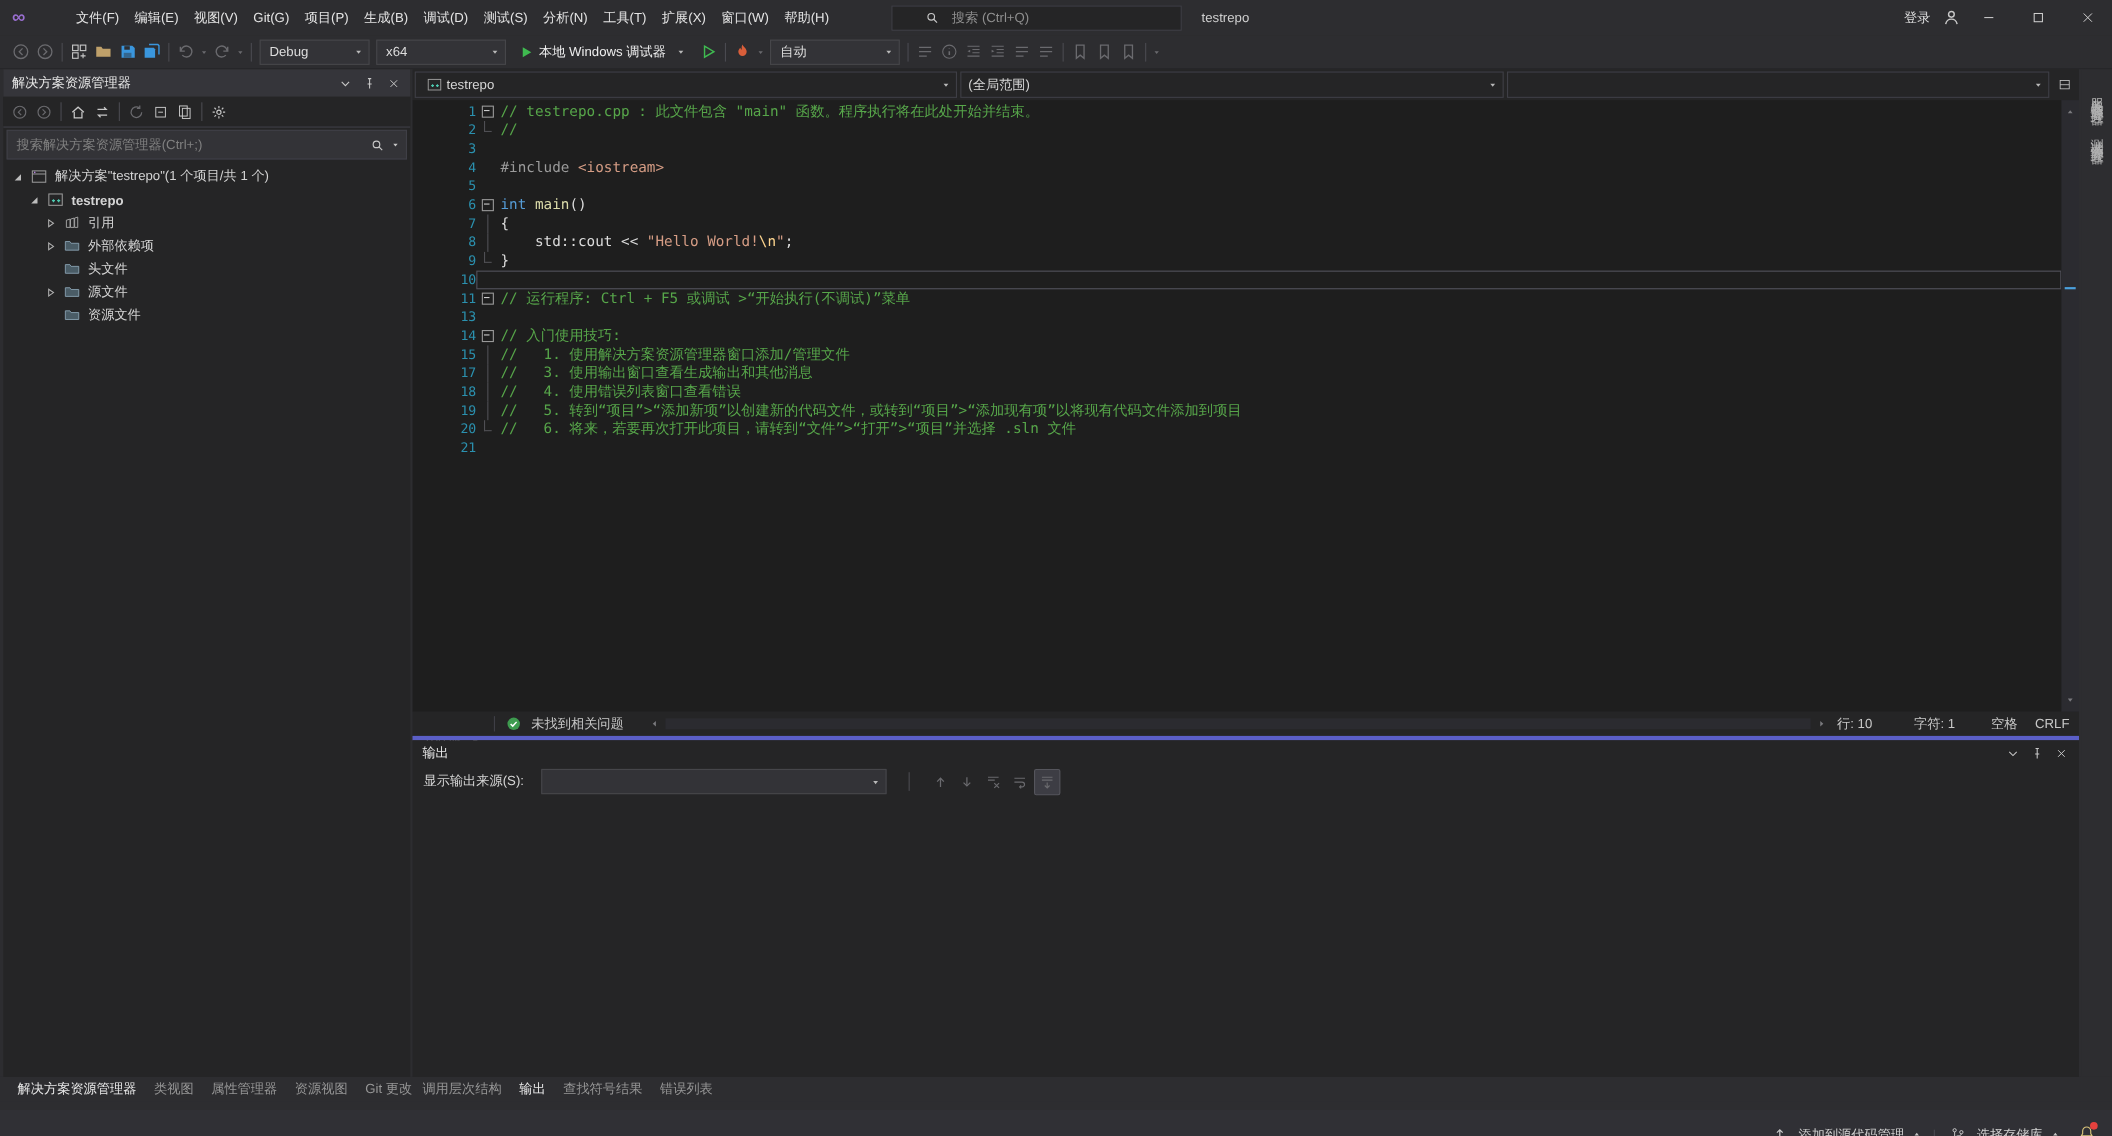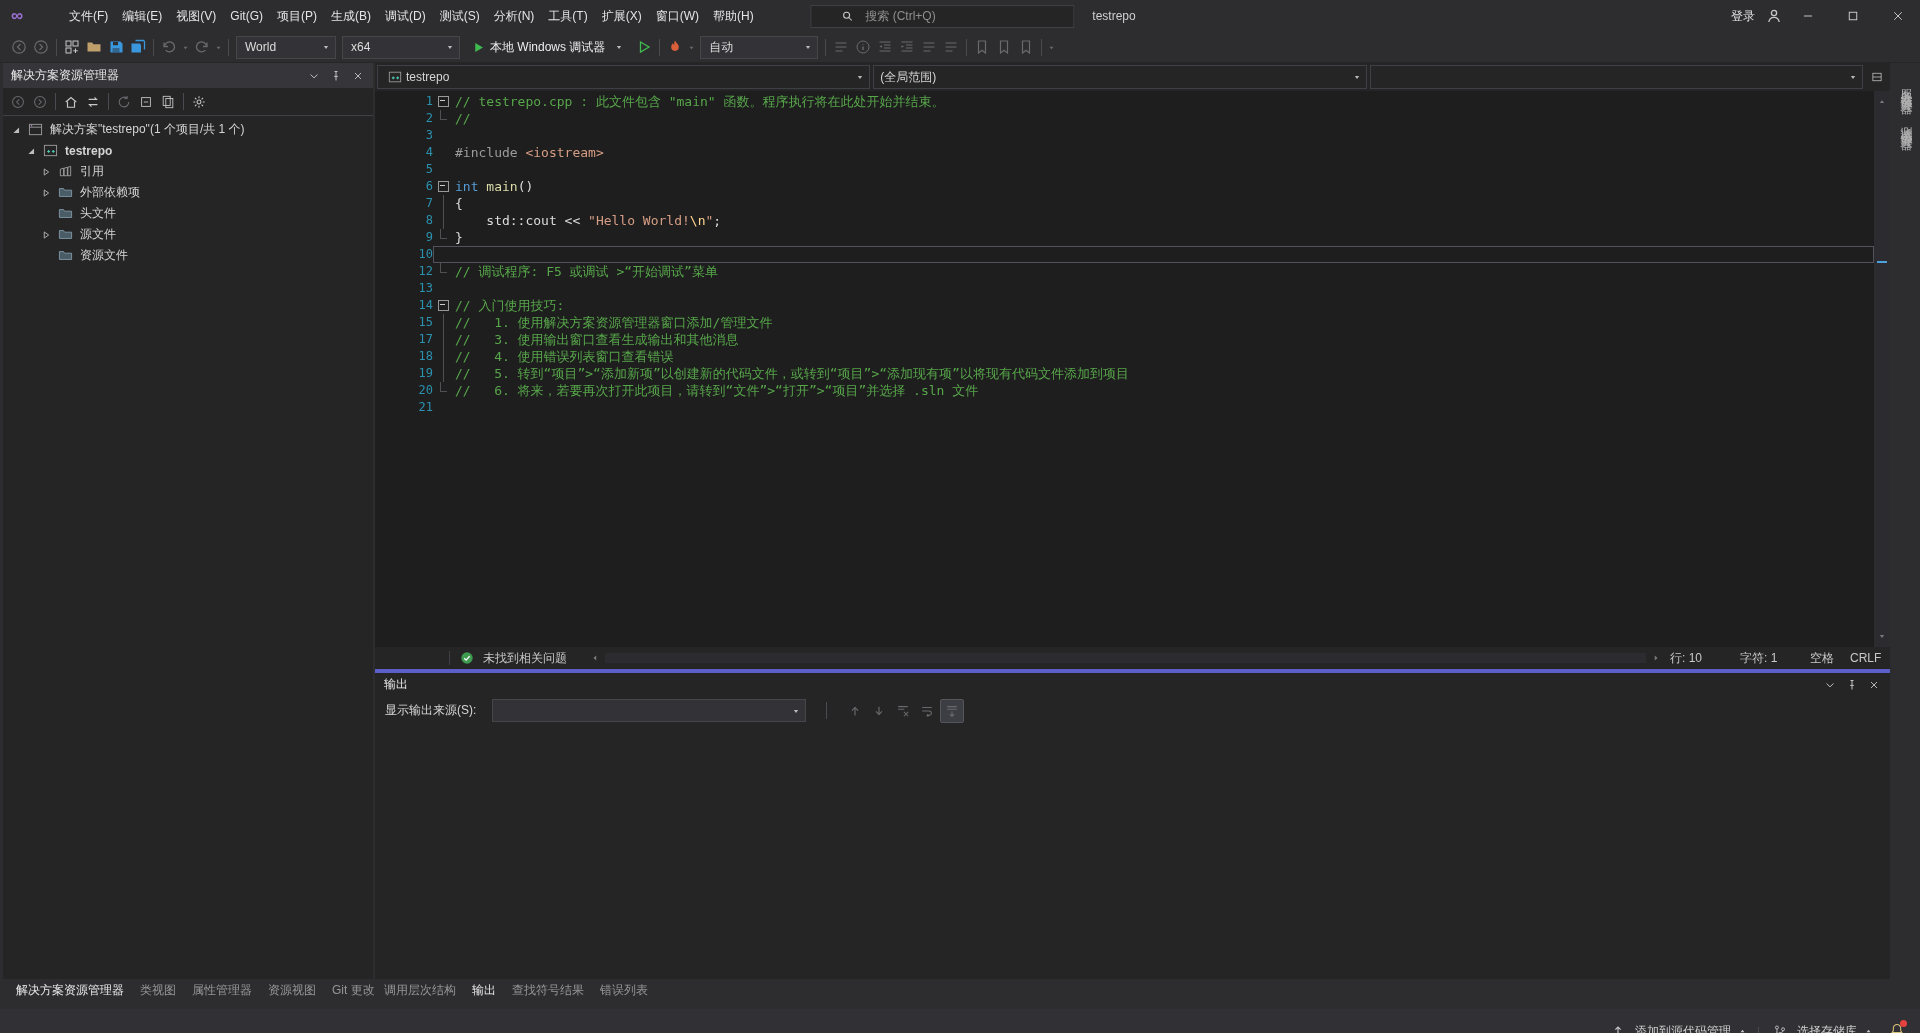--- a/index.html
+++ b/index.html
@@ -218,21 +218,21 @@
           <path d="M12.5 7.5a5 5 0 1 0-1.2 3.6" fill="none" stroke="currentColor" stroke-width="1.3"></path>
         </svg>
       </span>
       <span class="ico dim tiny">
         <svg viewBox="0 0 16 16" width="9" height="9">
           <path d="M4.5 6.5h7L8 11z" fill="currentColor"></path>
         </svg>
       </span>
       <span class="tsep"></span>
       <span class="combo" style="width:86px">
-        <span class="cv">World</span>
+        <span class="cv">Debug</span>
         <svg class="cchev" viewBox="0 0 16 16" width="10" height="10">
           <path d="M4.5 6.5h7L8 11z" fill="currentColor"></path>
         </svg>
       </span>
       <span class="combo" style="width:104px">
         <span class="cv">x64</span>
         <svg class="cchev" viewBox="0 0 16 16" width="10" height="10">
           <path d="M4.5 6.5h7L8 11z" fill="currentColor"></path>
         </svg>
       </span>
@@ -392,20 +392,34 @@
             </svg>
           </span>
           <span class="tsep"></span>
           <span class="ico">
             <svg viewBox="0 0 16 16" width="14" height="14">
               <circle cx="8" cy="8" r="2.2" fill="none" stroke="currentColor" stroke-width="1.2"></circle>
               <path d="M8 1.5v2.3M8 12.2v2.3M1.5 8h2.3M12.2 8h2.3M3.4 3.4L5 5M11 11l1.6 1.6M12.6 3.4L11 5M5 11l-1.6 1.6" stroke="currentColor" stroke-width="1.2"></path>
             </svg>
           </span>
         </div>
+      <div class="se-search">
+        <span class="ph">搜索解决方案资源管理器(Ctrl+;)</span>
+        <span class="ico t12">
+            <svg viewBox="0 0 16 16" width="12" height="12">
+              <circle cx="7" cy="7" r="4" fill="none" stroke="currentColor" stroke-width="1.4"></circle>
+              <path d="M10 10l4 4" stroke="currentColor" stroke-width="1.4"></path>
+            </svg>
+          </span>
+        <span class="ico tiny">
+            <svg viewBox="0 0 16 16" width="9" height="9">
+              <path d="M4.5 6.5h7L8 11z" fill="currentColor"></path>
+            </svg>
+          </span>
+      </div>
       <div class="tree" id="se-tree">
           <div class="trow" style="padding-left:4px">
             <span class="tw">
               <svg viewBox="0 0 16 16" width="14" height="14">
                 <path d="M11.5 5v6.5H5z" fill="#bdbdbd"></path>
               </svg>
             </span>
             <span class="ico">
               <svg viewBox="0 0 16 16" width="15" height="15">
                 <rect x="1.5" y="2.5" width="13" height="11" fill="none" stroke="#9b9b9b"></rect>
@@ -529,21 +543,21 @@
             <div class="cl"><span class="ln">1</span><span class="fold"><span class="fbox"></span></span><span class="ct"><span class="seg-cm">// testrepo.cpp : 此文件包含 "main" 函数。程序执行将在此处开始并结束。</span></span></div>
             <div class="cl"><span class="ln">2</span><span class="fold"><span class="fl end"></span></span><span class="ct"><span class="seg-cm">//</span></span></div>
             <div class="cl"><span class="ln">3</span><span class="fold"></span><span class="ct"></span></div>
             <div class="cl"><span class="ln">4</span><span class="fold"></span><span class="ct"><span class="seg-pp">#include </span><span class="seg-str">&lt;iostream&gt;</span></span></div>
             <div class="cl"><span class="ln">5</span><span class="fold"></span><span class="ct"></span></div>
             <div class="cl"><span class="ln">6</span><span class="fold"><span class="fbox"></span></span><span class="ct"><span class="seg-kw">int</span><span class="seg-pl"> </span><span class="seg-fn">main</span><span class="seg-pl">()</span></span></div>
             <div class="cl"><span class="ln">7</span><span class="fold"><span class="fl"></span></span><span class="ct"><span class="seg-pl">{</span></span></div>
             <div class="cl"><span class="ln">8</span><span class="fold"><span class="fl"></span></span><span class="ct"><span class="seg-pl">    std::cout &lt;&lt; </span><span class="seg-str">"Hello World!</span><span class="seg-esc">\n</span><span class="seg-str">"</span><span class="seg-pl">;</span></span></div>
             <div class="cl"><span class="ln">9</span><span class="fold"><span class="fl end"></span></span><span class="ct"><span class="seg-pl">}</span></span></div>
             <div class="cl cur"><span class="ln">10</span><span class="fold"></span><span class="ct"></span></div>
-            <div class="cl"><span class="ln">12</span><span class="fold"><span class="fl end"></span></span><span class="ct"><span class="seg-cm">// 调试程序: F5 或调试 &gt;“开始调试”菜单</span></span></div>
+            <div class="cl"><span class="ln">11</span><span class="fold"><span class="fbox"></span></span><span class="ct"><span class="seg-cm">// 运行程序: Ctrl + F5 或调试 &gt;“开始执行(不调试)”菜单</span></span></div>
             <div class="cl"><span class="ln">13</span><span class="fold"></span><span class="ct"></span></div>
             <div class="cl"><span class="ln">14</span><span class="fold"><span class="fbox"></span></span><span class="ct"><span class="seg-cm">// 入门使用技巧:</span></span></div>
             <div class="cl"><span class="ln">15</span><span class="fold"><span class="fl"></span></span><span class="ct"><span class="seg-cm">//   1. 使用解决方案资源管理器窗口添加/管理文件</span></span></div>
             <div class="cl"><span class="ln">17</span><span class="fold"><span class="fl"></span></span><span class="ct"><span class="seg-cm">//   3. 使用输出窗口查看生成输出和其他消息</span></span></div>
             <div class="cl"><span class="ln">18</span><span class="fold"><span class="fl"></span></span><span class="ct"><span class="seg-cm">//   4. 使用错误列表窗口查看错误</span></span></div>
             <div class="cl"><span class="ln">19</span><span class="fold"><span class="fl"></span></span><span class="ct"><span class="seg-cm">//   5. 转到“项目”&gt;“添加新项”以创建新的代码文件，或转到“项目”&gt;“添加现有项”以将现有代码文件添加到项目</span></span></div>
             <div class="cl"><span class="ln">20</span><span class="fold"><span class="fl end"></span></span><span class="ct"><span class="seg-cm">//   6. 将来，若要再次打开此项目，请转到“文件”&gt;“打开”&gt;“项目”并选择 .sln 文件</span></span></div>
             <div class="cl"><span class="ln">21</span><span class="fold"></span><span class="ct"></span></div>
           </div>
         <div class="vscroll">

